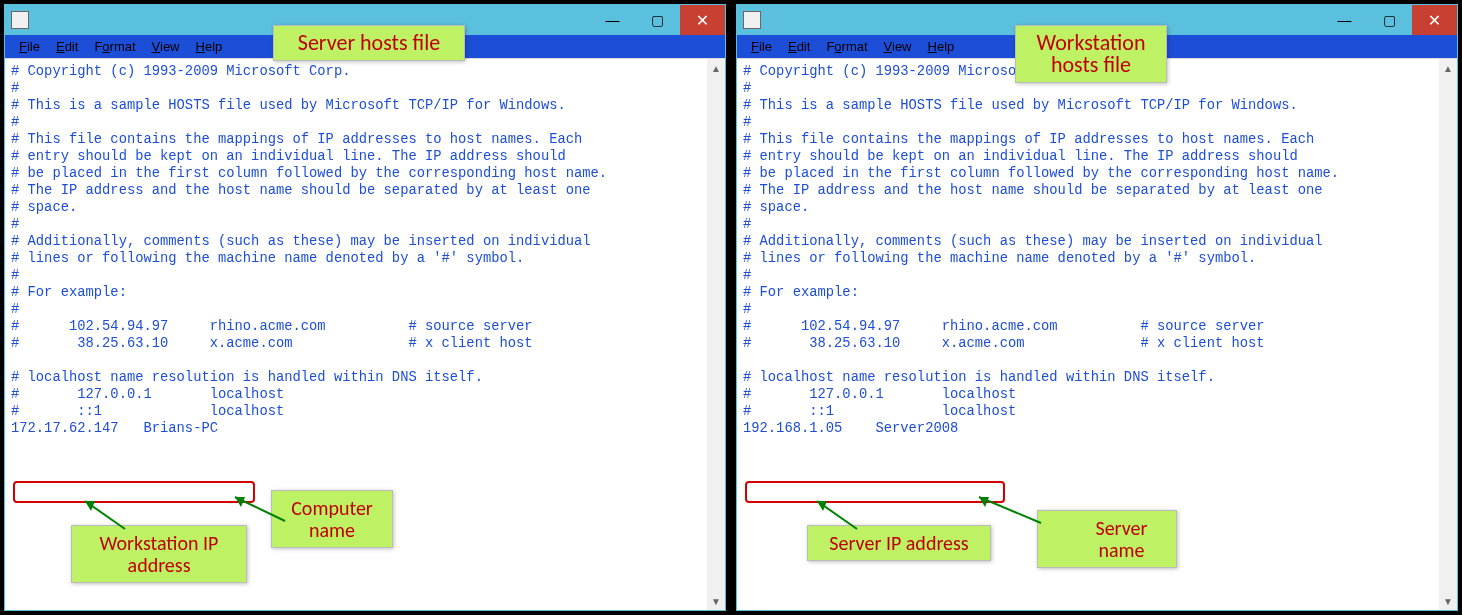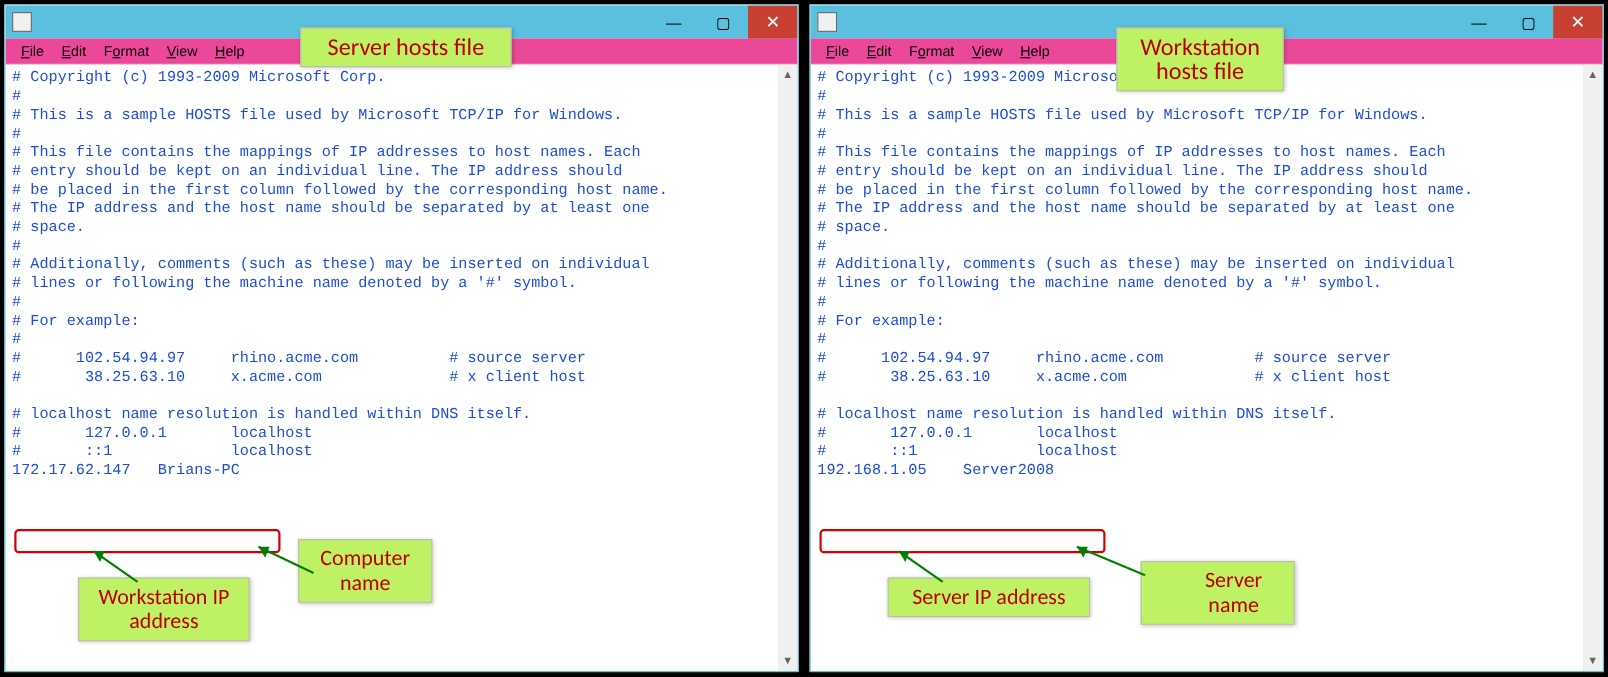--- a/index.html
+++ b/index.html
@@ -49,21 +49,21 @@
   .tb-btn.max  { }
   .tb-btn.close{
     background: #c84031;
     color: #fff;
     font-size: 16px;
   }
 
   
   .menubar {
     height: 24px;
-    background: #ec4899;
+    background: #1d4ed8;
     border-bottom: 1px solid #ddd;
     display: flex;
     align-items: center;
     padding: 0 6px;
     font-size: 13px;
   }
   .menu-item {
     padding: 2px 8px;
     cursor: pointer;
   }
@@ -171,21 +171,21 @@
   <div class="vscroll">
     <div class="arrow">▲</div>
     <div class="arrow">▼</div>
   </div>
 
   <div class="anno-label head" style="top:20px; left:268px; width:192px;">Server hosts file</div>
 
   <div class="highlight-box" style="top:476px; left:8px; width:242px; height:22px;"></div>
 
   <div class="anno-label" style="top:485px; left:266px; width:122px;">Computer name</div>
-  <div class="anno-label" style="top:520px; left:66px; width:156px; white-space:pre-line;">Workstation IP
+  <div class="anno-label" style="top:520px; left:66px; width:176px; white-space:pre-line;">Workstation IP
 address</div>
 
   <svg class="arrow" style="top:486px; left:220px;" width="70" height="40">
     <line x1="60" y1="30" x2="10" y2="6"></line>
     <polygon points="10,6 20,6 16,16"></polygon>
   </svg>
   <svg class="arrow" style="top:490px; left:70px;" width="70" height="40">
     <line x1="50" y1="34" x2="10" y2="6"></line>
     <polygon points="10,6 20,6 16,16"></polygon>
   </svg>

